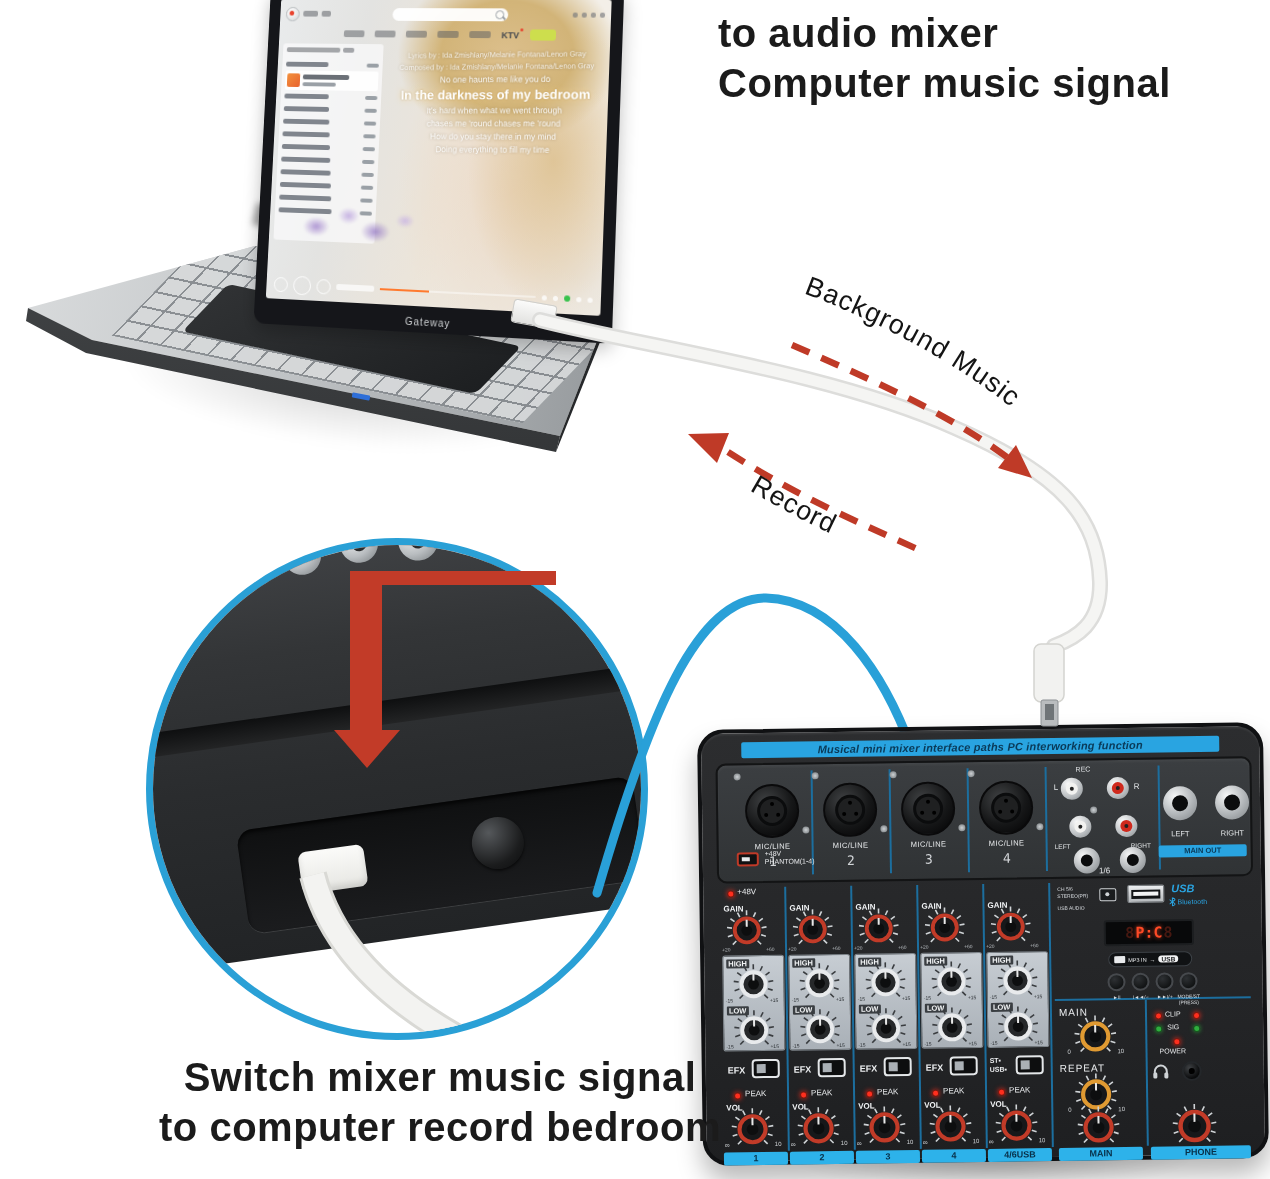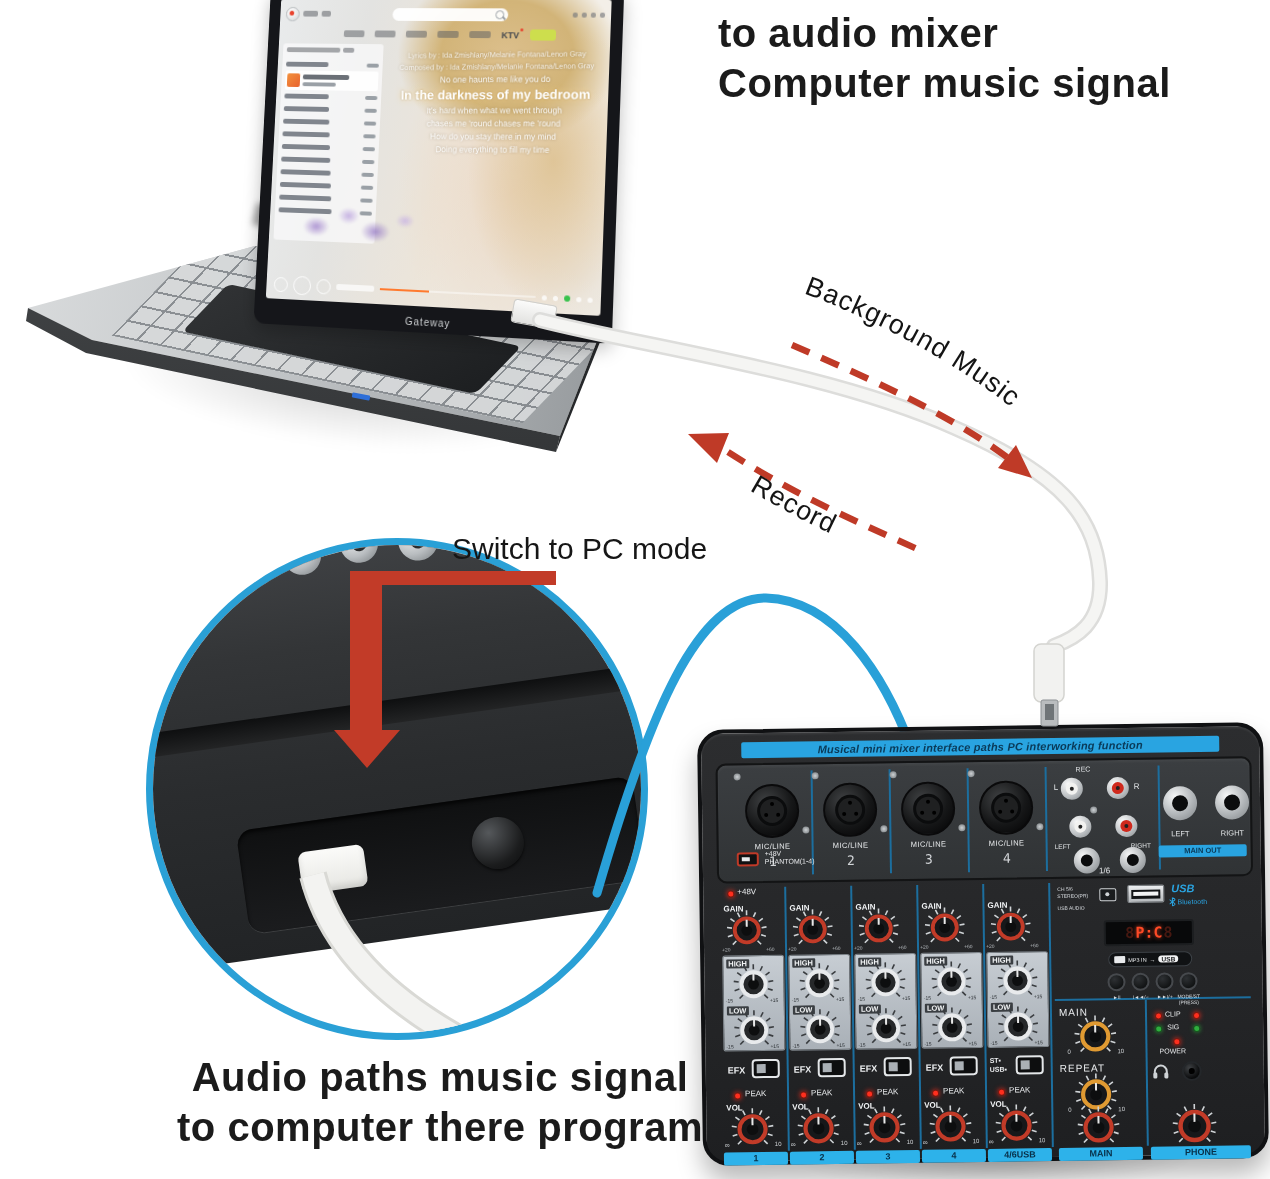--- a/index.html
+++ b/index.html
@@ -284,21 +284,20 @@
       <path d="M 160 330 C 180 410, 250 470, 350 516" fill="none" stroke="#d9d9d5" stroke-width="28"></path>
       <path d="M 160 330 C 180 410, 250 470, 350 516" fill="none" stroke="#f3f3f1" stroke-width="22"></path>
     </svg>
   </div>
 
   <div class="abs" style="left:366px;top:571px;width:190px;height:14px;background:#c23b28"></div>
   <div class="abs" style="left:350px;top:571px;width:32px;height:162px;background:#c23b28"></div>
   <svg class="overlay-svg" style="left:328px;top:728px" width="80" height="44" viewBox="0 0 80 44">
     <polygon points="6,2 72,2 39,40" fill="#c23b28"></polygon>
   </svg>
-  <div id="switch-label">Switch to PC mode</div>
 
   <svg class="overlay-svg" width="1270" height="1179">
     <path d="M 597 893 C 650 710, 698 597, 766 598 C 836 600, 884 674, 912 750" fill="none" stroke="#29a0d8" stroke-width="9" stroke-linecap="round"></path>
   </svg>
 
   <div id="mixer-shadow"></div>
 
   <div id="mixer">
     <div id="banner">Musical mini mixer interface paths PC interworking function</div>
   <div style="position: absolute; left: 14px; top: 30px; width: 532px; height: 116px; background: linear-gradient(rgb(59, 62, 65), rgb(48, 51, 53)); border: 2px solid rgb(19, 20, 21); border-radius: 10px; box-shadow: rgba(255, 255, 255, 0.05) 0px 2px 3px inset;">
@@ -1026,17 +1025,17 @@
 
     <text font-family="Liberation Sans, sans-serif" font-size="27" fill="#141414" letter-spacing="1">
       <textPath href="#bgmPath" startOffset="4">Background Music</textPath>
     </text>
     <text font-family="Liberation Sans, sans-serif" font-size="27" fill="#141414" letter-spacing="1">
       <textPath href="#recPath" startOffset="6">Record</textPath>
     </text>
   </svg>
 
   <div class="heading" id="heading-bottom">
-    <span>Audio paths music signal</span>
-    <span>to computer there program</span>
+    <span>Switch mixer music signal</span>
+    <span>to computer record bedroom</span>
   </div>
 
 </div>
 
 </body></html>

